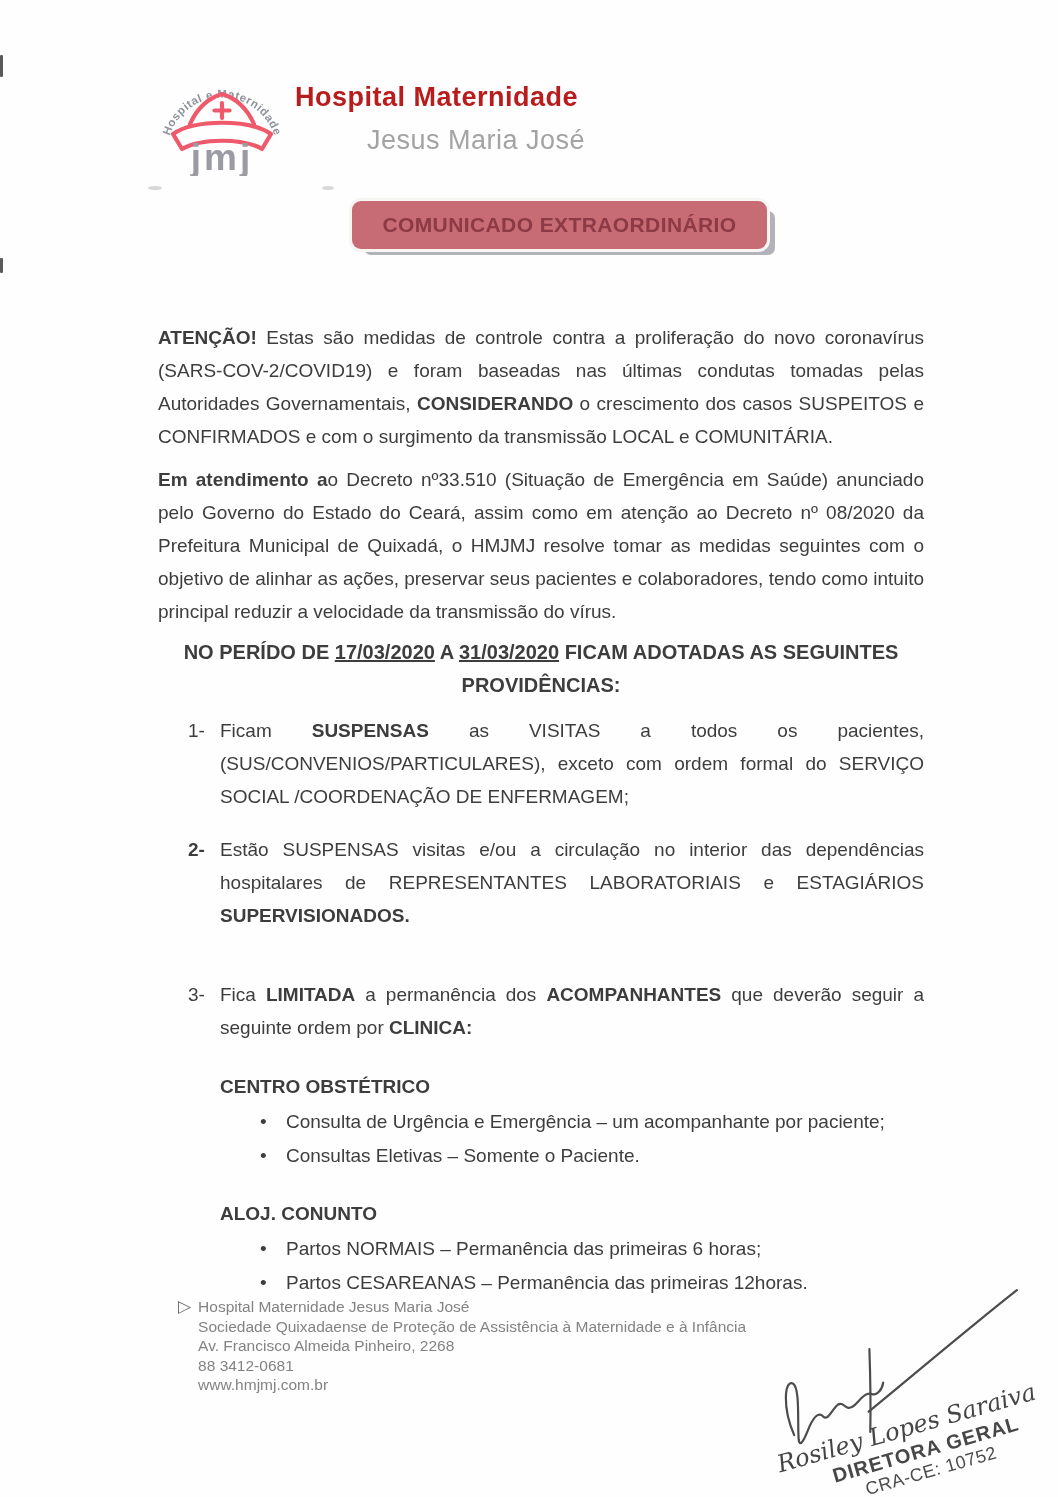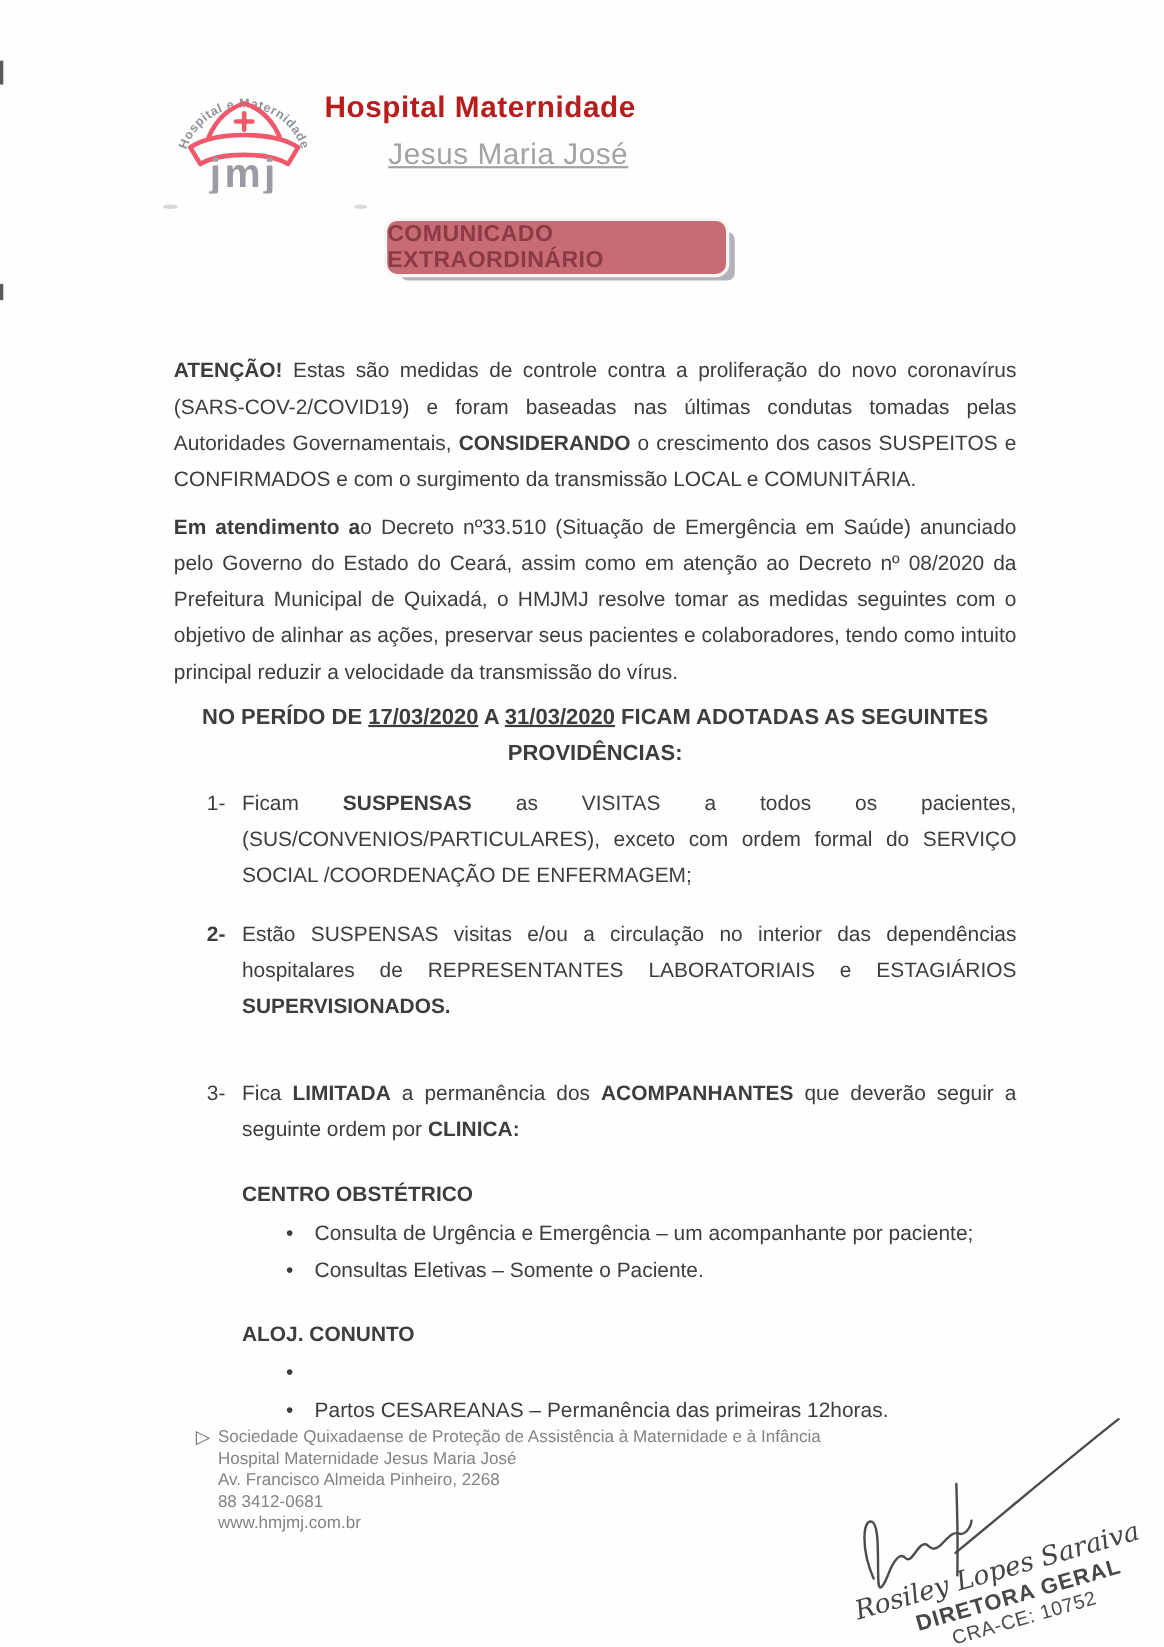--- a/index.html
+++ b/index.html
@@ -3,24 +3,24 @@
 <meta charset="utf-8">
 <style>
   html,body{margin:0;padding:0;}
   body{
     width:1058px;height:1497px;position:relative;background:#fefefe;
     font-family:"Liberation Sans",sans-serif;color:#3d3d3d;overflow:hidden;
   }
   
   .logo{position:absolute;left:152px;top:58px;width:140px;height:118px;}
   .hdr-title{position:absolute;left:295px;top:82px;font-size:27px;font-weight:bold;color:#b91c1c;letter-spacing:.5px;}
-  .hdr-sub{position:absolute;left:353px;top:125px;font-size:27px;color:#a3a3a3;letter-spacing:.5px;text-decoration:underline;}
+  .hdr-sub{position:absolute;left:367px;top:125px;font-size:27px;color:#a3a3a3;letter-spacing:.5px;}
   
   .banner{
-    position:absolute;left:352px;top:201px;width:308px;height:48px;
+    position:absolute;left:352px;top:201px;width:415px;height:48px;
     background:#c76b75;border-radius:9px;
     box-shadow:0 0 0 3px #f7f6f3, 10px 8px 0 -2px #b2b2ba;
     display:flex;align-items:center;justify-content:center;
   }
   .banner span{font-size:21px;font-weight:bold;color:#8c3a45;letter-spacing:.4px;}
   
   .content{position:absolute;left:158px;top:321px;width:766px;font-size:19px;line-height:33px;}
   .para{text-align:justify;}
   .p2{margin-top:10px;}
   .heading{margin-top:8px;text-align:center;font-weight:bold;font-size:20px;padding:0 14px;}
@@ -103,32 +103,33 @@
     <span>Consulta de Urgência e Emergência – um acompanhante por paciente;</span>
   </div>
   <div class="bullet">
     <span class="dot">•</span>
     <span>Consultas Eletivas – Somente o Paciente.</span>
   </div>
 
   <div class="sec-title">ALOJ. CONUNTO</div>
   <div class="bullet">
     <span class="dot">•</span>
+    <span>Partos NORMAIS – Permanência das primeiras 6 horas;</span>
   </div>
   <div class="bullet">
     <span class="dot">•</span>
     <span>Partos CESAREANAS – Permanência das primeiras 12horas.</span>
   </div>
 </div>
 
 <div class="footer">
   <span class="tri">▷</span>
   <div class="lines">
+    <div>Hospital Maternidade Jesus Maria José</div>
     <div>Sociedade Quixadaense de Proteção de Assistência à Maternidade e à Infância</div>
-    <div>Hospital Maternidade Jesus Maria José</div>
     <div>Av. Francisco Almeida Pinheiro, 2268</div>
     <div>88 3412-0681</div>
     <div>www.hmjmj.com.br</div>
   </div>
 </div>
 
 <div class="signature">
   <svg viewBox="0 0 316 175" width="316" height="175">
     <g stroke="#4c4c4c" stroke-width="2.2" fill="none" stroke-linecap="round">
       <path d="M30,92 C26,62 36,36 43,42 C49,48 36,82 33,98 C32,107 40,97 47,88 C54,80 60,76 63,82 C66,88 73,78 80,75 C88,72 85,85 96,80 C104,76 110,70 116,74 C120,77 127,73 130,66"></path>

